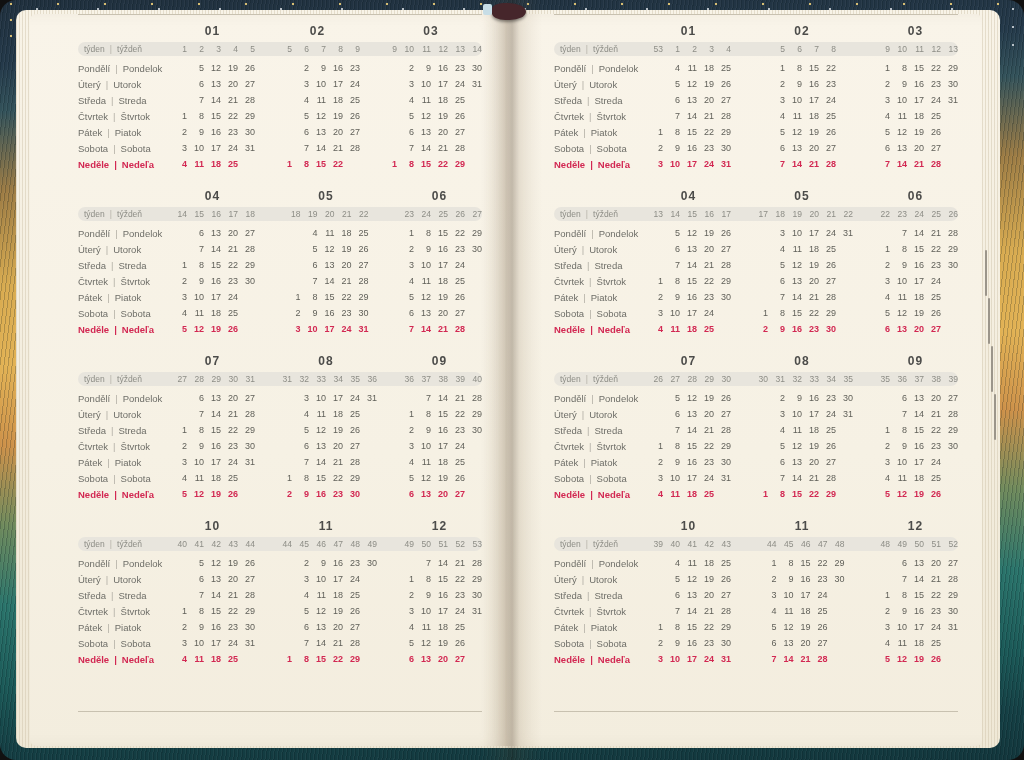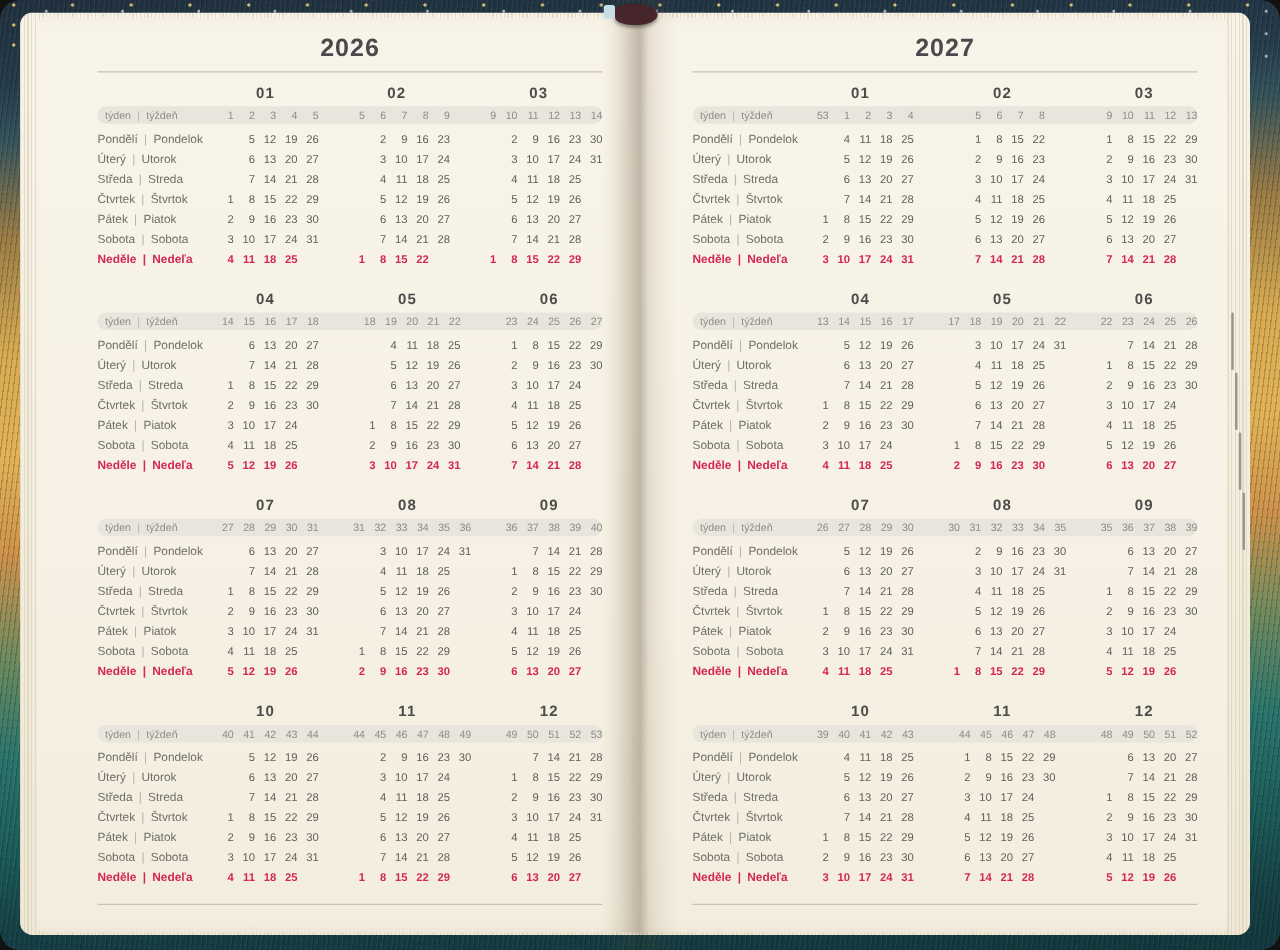--- a/index.html
+++ b/index.html
@@ -84,21 +84,20 @@
 
 <div class="canvas">
   <div class="book">
     <div class="speckles"></div>
   </div>
 
   <div class="stack"></div>
 
   <div class="spread">
     <div class="page left">
-      <div class="year">2026</div>
       <div class="rule top"></div>
       <div class="sections">
           <div class="section">
             <div class="row head">
               <div class="label-col"></div>
               <div class="months">
                 <div class="month-num" style="width: 85px;">01</div>
                 <div class="month-num" style="width: 85px;">02</div>
                 <div class="month-num" style="width: 102px;">03</div>
               </div>
@@ -987,21 +986,20 @@
                   <span class="dcell">27</span>
                   <span class="dcell"></span>
                 </div>
               </div>
             </div>
           </div>
         </div>
       <div class="rule bottom"></div>
     </div>
     <div class="page right">
-      <div class="year">2027</div>
       <div class="rule top"></div>
       <div class="sections">
           <div class="section">
             <div class="row head">
               <div class="label-col"></div>
               <div class="months">
                 <div class="month-num" style="width: 85px;">01</div>
                 <div class="month-num" style="width: 68px;">02</div>
                 <div class="month-num" style="width: 85px;">03</div>
               </div>

